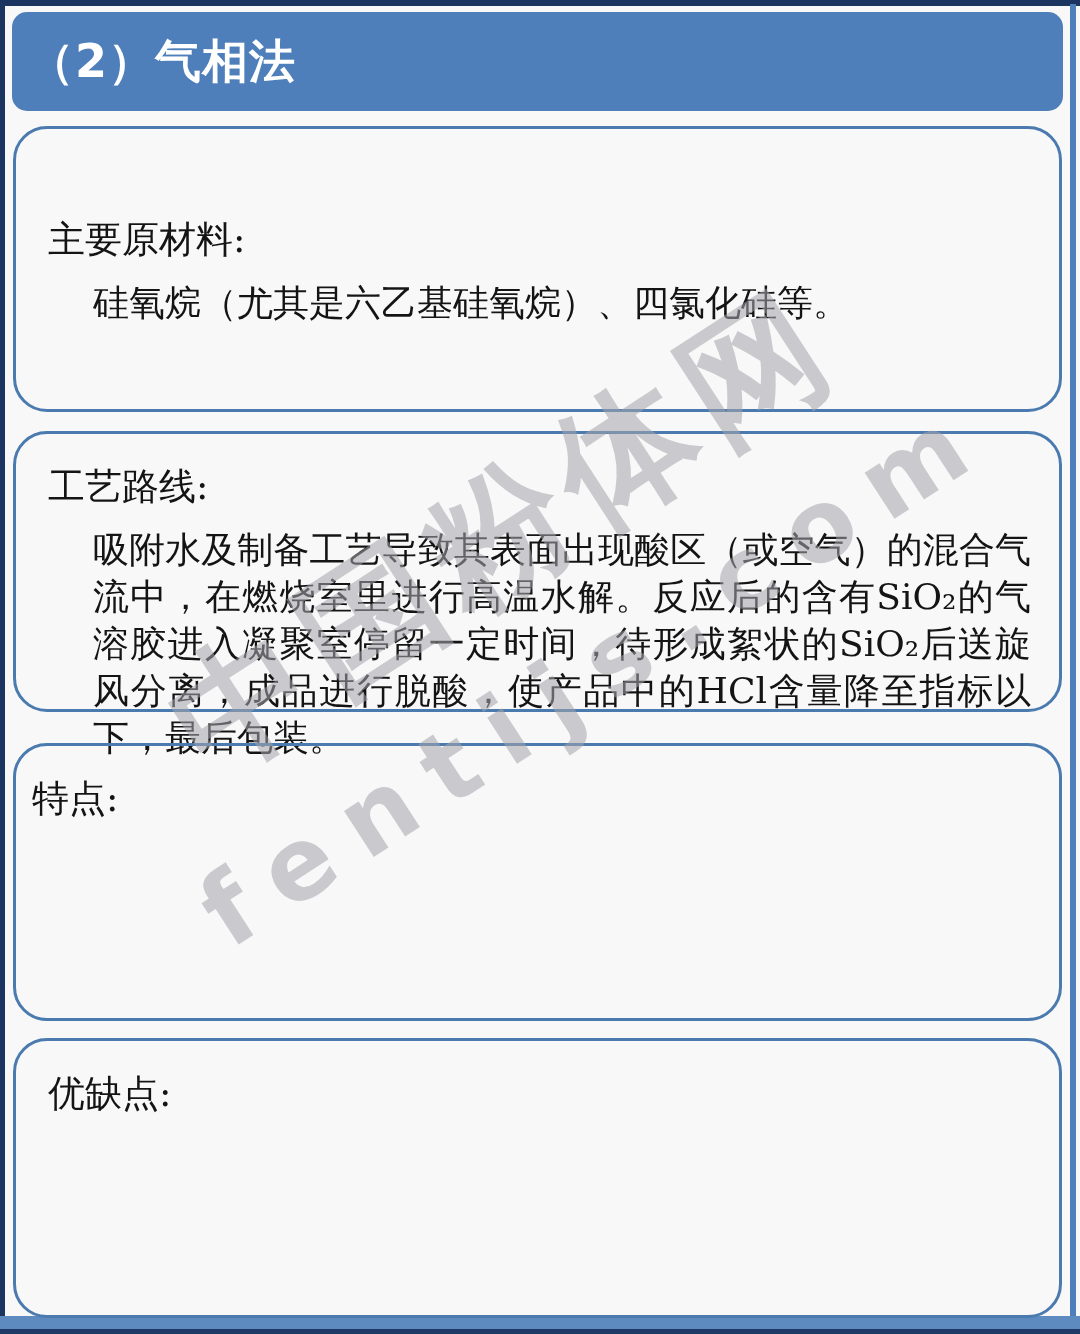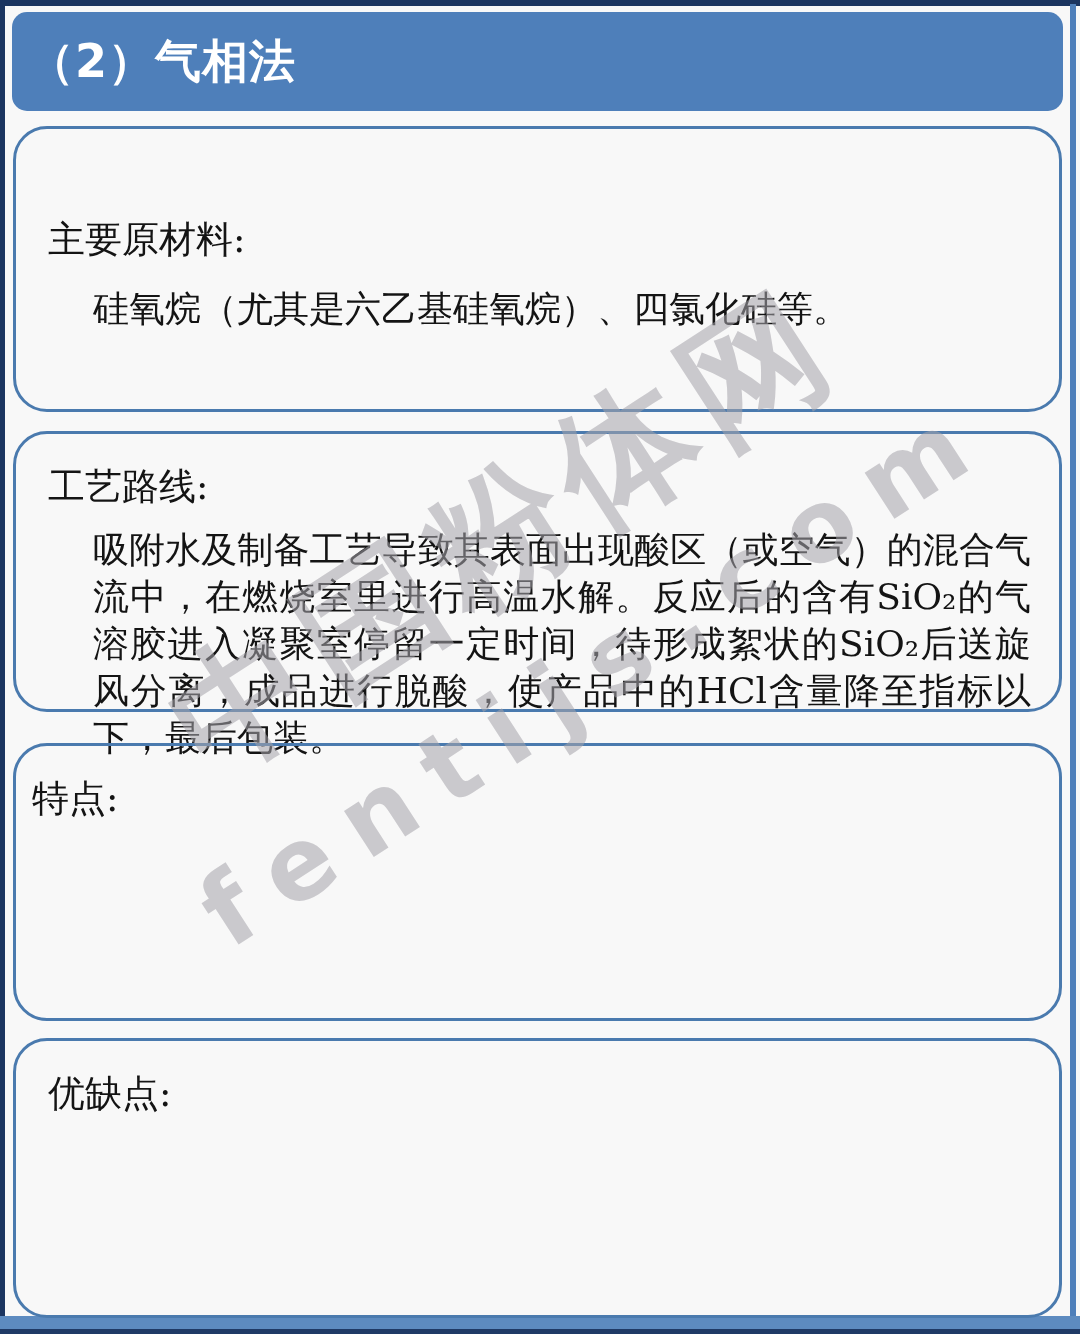--- a/index.html
+++ b/index.html
@@ -52,21 +52,21 @@
   }
   .card-1{top:126px;height:286px;padding-top:86px;}
   .card-2{top:431px;height:281px;}
   .card-3{top:743px;height:278px;padding-left:16px;}
   .card-4{top:1038px;height:280px;}
 
   .card h2{
     font-size:37px;font-weight:400;color:var(--text);
     margin-bottom:14px;
   }
-  .card-1 h2{margin-bottom:20px;}
+  .card-1 h2{margin-bottom:14px;}
   .card p{
     font-size:36px;line-height:47px;
     text-align:justify;
     color:var(--text);
     margin-left:45px;
   }
 
   
   .watermark{
     position:absolute;left:40px;top:430px;width:1000px;

